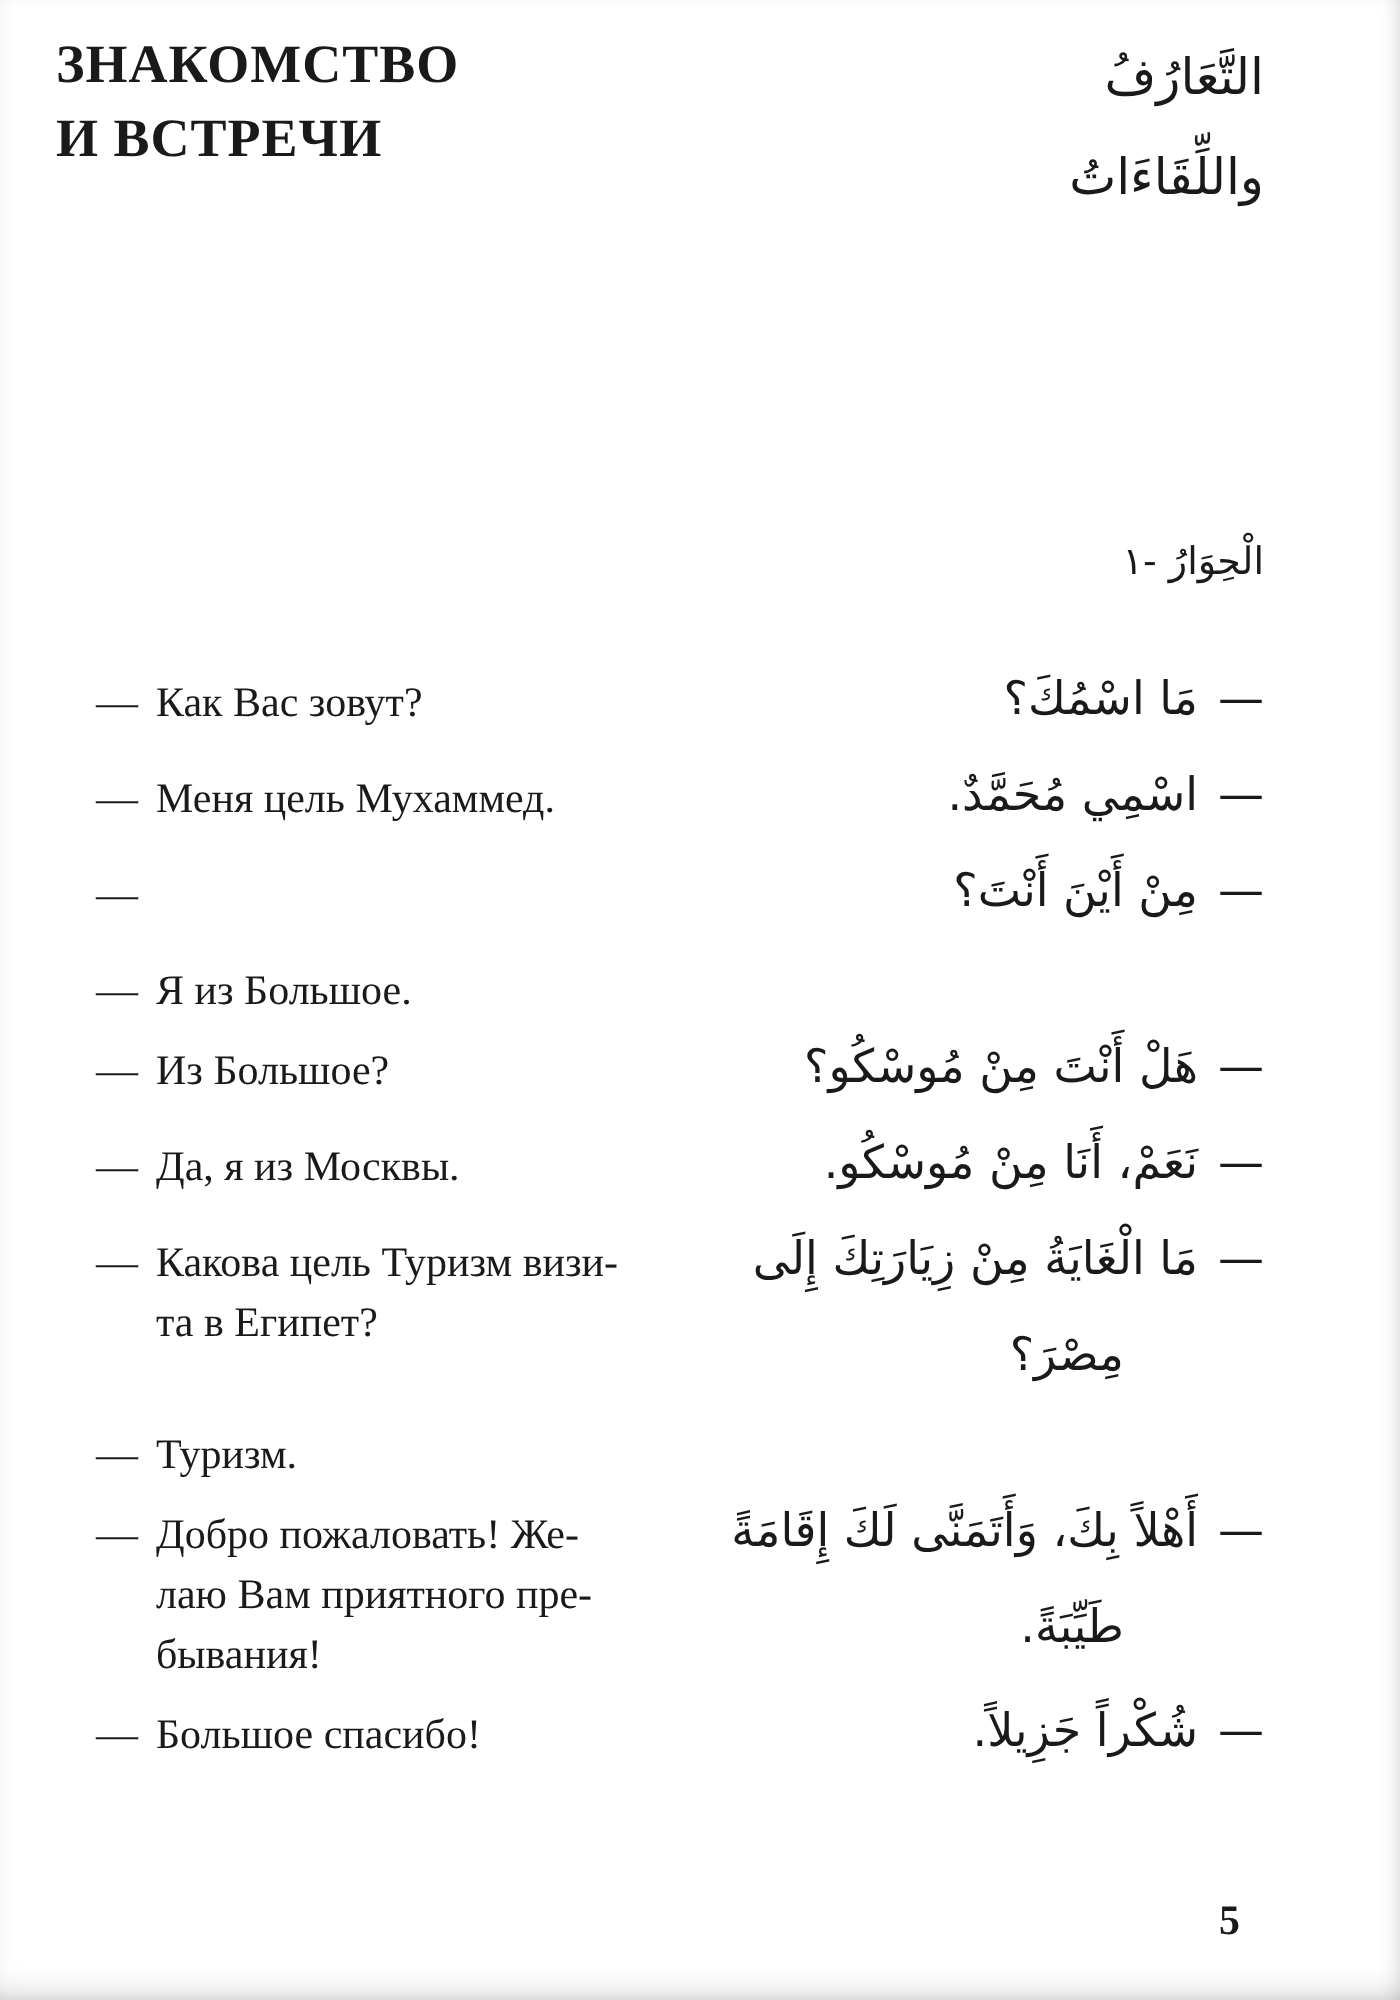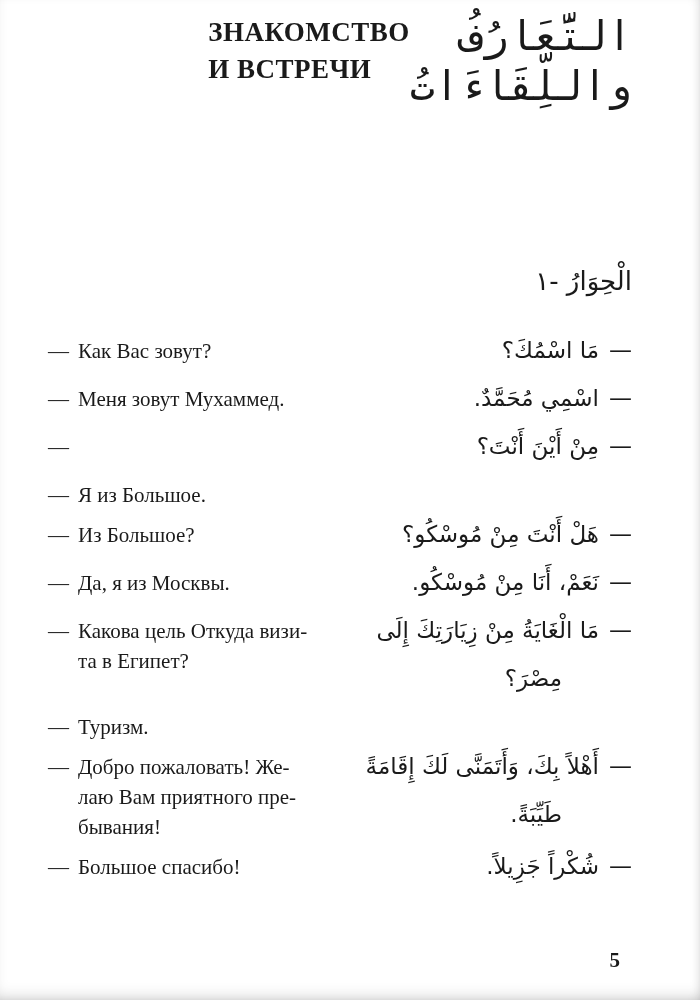--- a/index.html
+++ b/index.html
@@ -14,47 +14,47 @@
     box-shadow: inset -6px 0 14px -10px rgba(0,0,0,0.25),
                 inset 0 -10px 18px -12px rgba(0,0,0,0.30);
     font-family: "Liberation Serif", serif;
   }
 
   
   .chapter-header {
     position: absolute;
     top: 14px; left: 28px; right: 68px;
     display: flex;
-    justify-content: flex-end;
+    justify-content: space-between;
     align-items: flex-start;
   }
   .title-ru {
     font-weight: bold;
     font-size: 27px;
     line-height: 37px;
     letter-spacing: 0.5px;
     white-space: pre-line;
     font-family: "Liberation Serif", serif;
   }
   .title-ar {
     direction: rtl;
     text-align: right;
-    font-size: 41px;
+    font-size: 25px;
     line-height: 50px;
     white-space: pre-line;
-    font-family: Liberation Mono, monospace;
+    font-family: Liberation Sans, sans-serif;
   }
 
   
   .dialogue-heading {
     position: absolute;
     top: 257px; left: 48px; right: 68px;
     direction: rtl;
     text-align: right;
-    font-size: 26px;
+    font-size: 19px;
     line-height: 48px;
     font-family: "DejaVu Sans", sans-serif;
   }
 
   
   .rows {
     position: absolute;
     top: 326px; left: 0; right: 0;
     padding: 0 68px 0 48px;
   }
@@ -116,21 +116,21 @@
       <div class="cell-ru">
           <span class="dash-ru">—</span>
           <span class="ru-text">Как Вас зовут?</span>
         </div>
       <div class="cell-ar"><span class="dash-ar">—</span><span class="ar-text">مَا اسْمُكَ؟</span></div>
     </div>
 
     <div class="row">
       <div class="cell-ru">
           <span class="dash-ru">—</span>
-          <span class="ru-text">Меня зовут Мухаммед.</span>
+          <span class="ru-text">Меня цель Мухаммед.</span>
         </div>
       <div class="cell-ar"><span class="dash-ar">—</span><span class="ar-text">اسْمِي مُحَمَّدٌ.</span></div>
     </div>
 
     <div class="row">
       <div class="cell-ru">
           <span class="dash-ru">—</span>
         </div>
       <div class="cell-ar"><span class="dash-ar">—</span><span class="ar-text">مِنْ أَيْنَ أَنْتَ؟</span></div>
     </div>
@@ -154,21 +154,21 @@
       <div class="cell-ru">
           <span class="dash-ru">—</span>
           <span class="ru-text">Да, я из Москвы.</span>
         </div>
       <div class="cell-ar"><span class="dash-ar">—</span><span class="ar-text">نَعَمْ، أَنَا مِنْ مُوسْكُو.</span></div>
     </div>
 
     <div class="row">
       <div class="cell-ru">
           <span class="dash-ru">—</span>
-          <span class="ru-text">Какова цель Откуда визи-
+          <span class="ru-text">Какова цель Туризм визи-
 та в Египет?</span>
         </div>
       <div class="cell-ar"><span class="dash-ar">—</span><span class="ar-text">مَا الْغَايَةُ مِنْ زِيَارَتِكَ إِلَى
 مِصْرَ؟</span></div>
     </div>
 
     <div class="row">
       <div class="cell-ru">
           <span class="dash-ru">—</span>
           <span class="ru-text">Туризм.</span>

